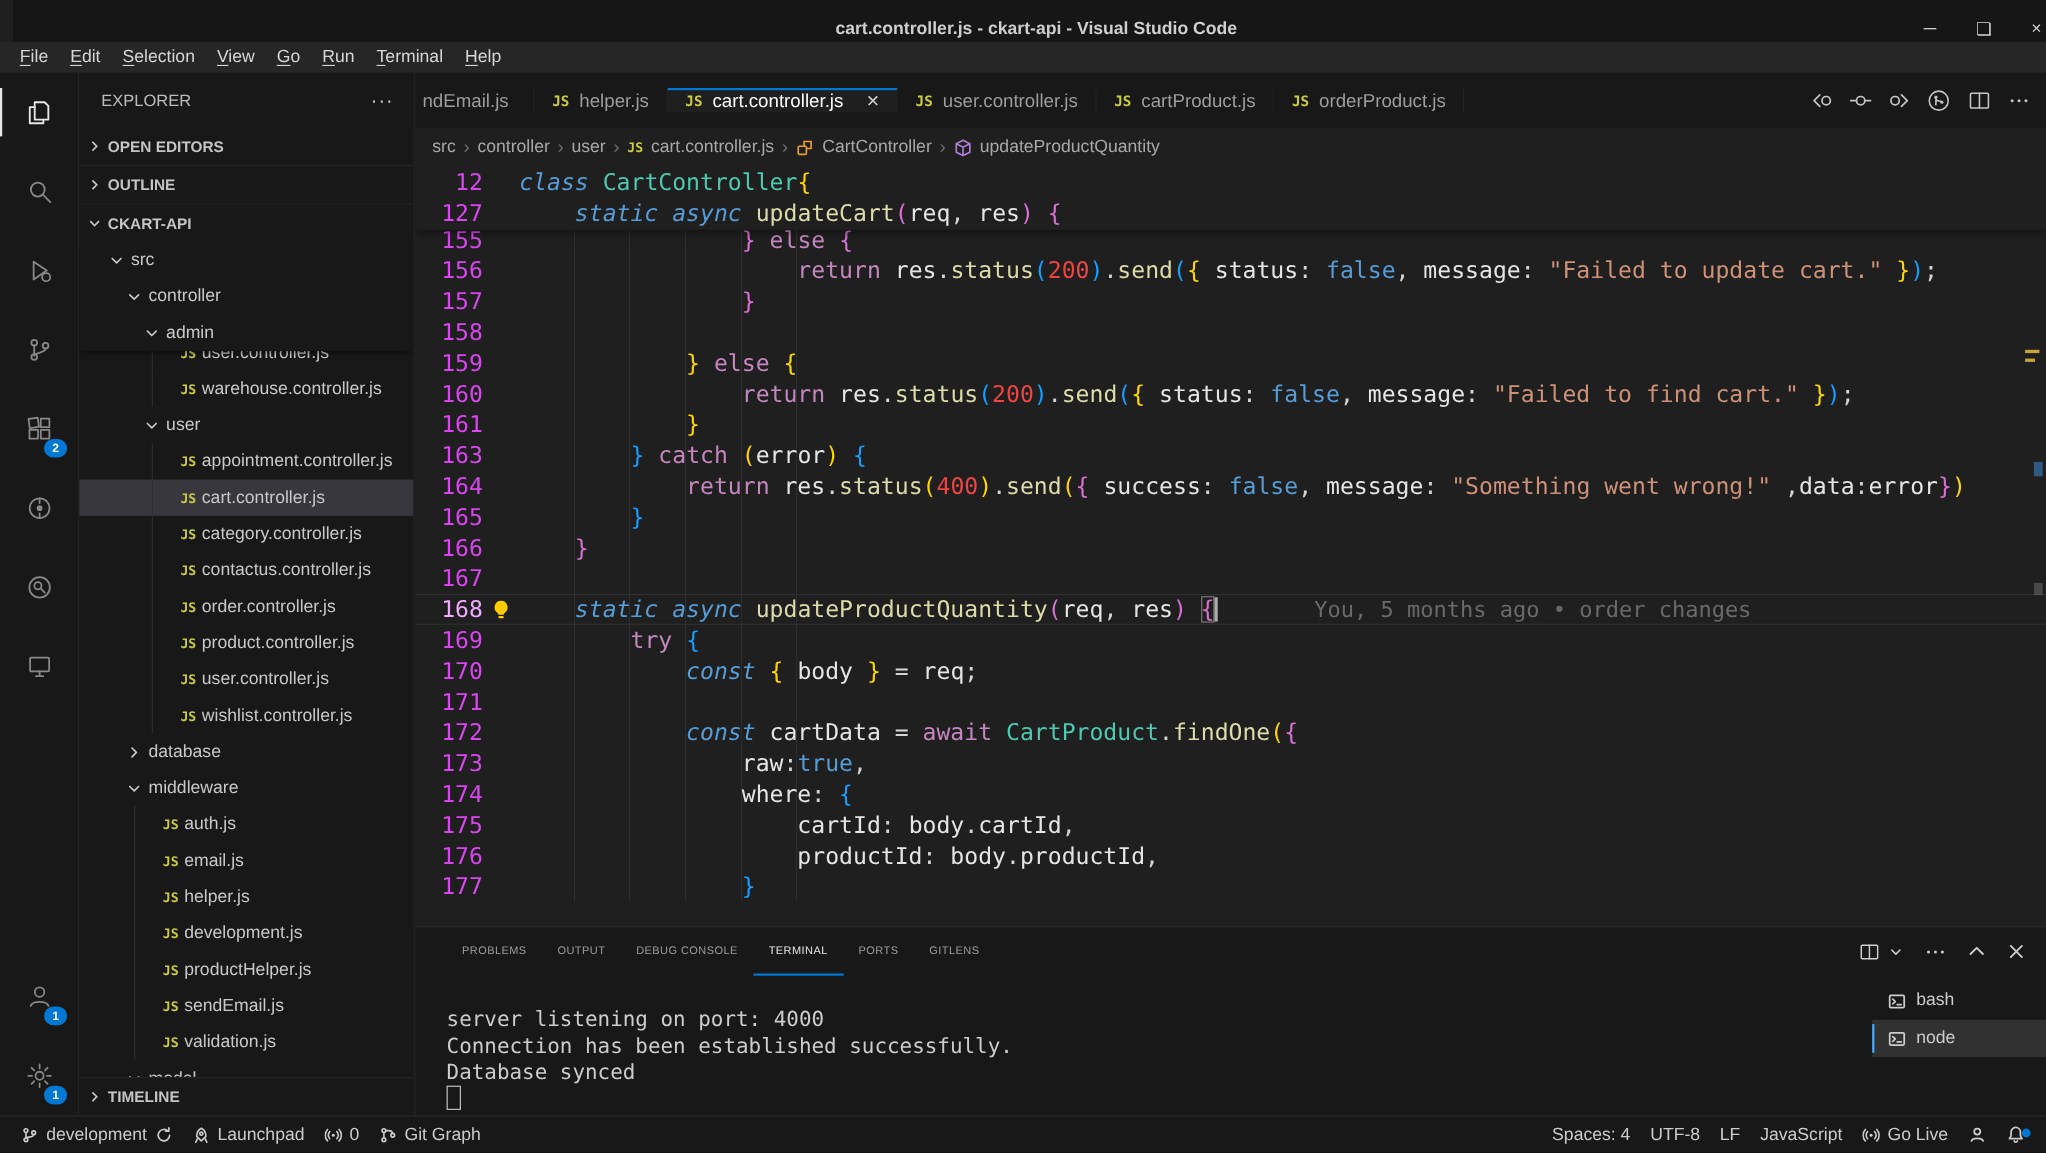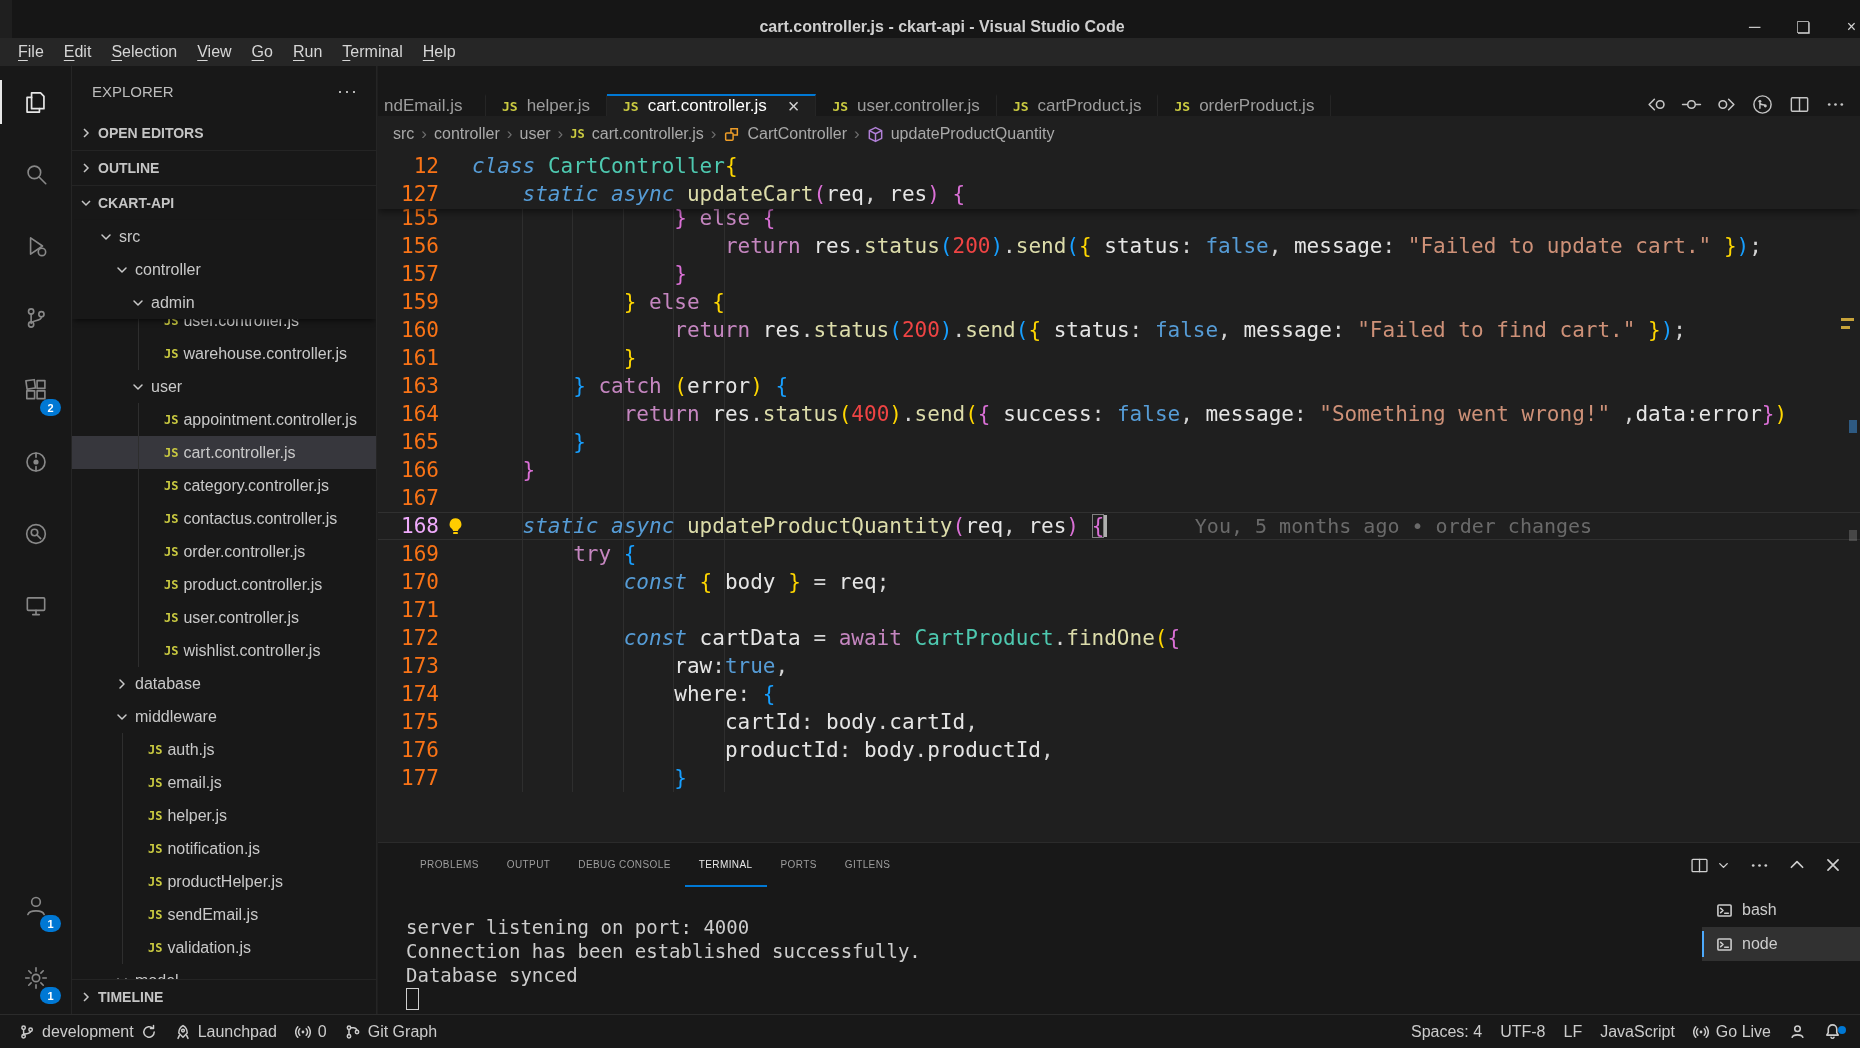--- a/index.html
+++ b/index.html
@@ -37,21 +37,21 @@
   .tree-row.selected{background-color:#37373d}
   .tree-row .label{overflow:hidden;text-overflow:ellipsis;margin-left:5px;padding-right:10px}
   .js-badge{color:#cbcb41;font-family:"DejaVu Sans Mono",monospace;font-weight:700;font-size:12px;flex:none}
   .clip-top{height:18px;overflow:hidden;position:relative}
   .clip-top .tree-row{position:absolute;left:0;right:0;bottom:0}
   .clip-bottom{height:18px;overflow:hidden;position:relative}
   .sticky-tree{position:relative;z-index:2;background:#181818;box-shadow:0 4px 5px -2px rgba(0,0,0,.55)}
   .timeline{position:absolute;left:0;right:0;bottom:0;background:#181818}
   
   .main{position:absolute;left:378px;top:66px;width:1482px;height:948px}
-  .tabbar{height:50px;background:#181818;display:flex;align-items:flex-end}
+  .tabbar{height:50px;background:#181818;display:flex;align-items:center}
   .tab{display:flex;align-items:center;gap:9px;padding:0 16px;font-size:17px;color:#9d9d9d;background:#181818;
        border-right:1px solid #252525;border-top:2px solid transparent;box-sizing:border-box}
   .tab.active{background:#1f1f1f;color:#fff;border-top-color:#0078d4}
   .tab .close{margin-left:12px;font-size:20px;color:#d0d0d0;line-height:1}
   .tab.partial{width:108px;overflow:hidden;padding:0 6px}
   .editor-actions{margin-left:auto;display:flex;align-items:center;gap:14px;padding:0 14px;color:#c5c5c5}
   
   .breadcrumb{height:36px;background:#1f1f1f;display:flex;align-items:center;padding-left:15px;font-size:16px;
               color:#a9a9a9;gap:7px;white-space:nowrap}
   .bc-sep{color:#6e6e6e;font-size:17px}
@@ -59,21 +59,21 @@
   .editor{position:relative;height:690px;background:#1f1f1f;overflow:hidden;
           font-family:"DejaVu Sans Mono",monospace;font-size:21px}
   .lines{position:absolute;top:52px;left:0;right:0;z-index:1}
   .guides{position:absolute;left:94px;top:0;bottom:0;width:calc(20ch + 2px);pointer-events:none;
           background:repeating-linear-gradient(90deg,transparent 0,transparent calc(4ch - 1px),#2e2e2e calc(4ch - 1px),#2e2e2e 4ch)}
   .sticky{position:absolute;top:0;left:0;right:0;z-index:6;background:#1f1f1f;box-shadow:0 3px 7px rgba(0,0,0,.45);
           padding:0 0 1px 0}
   .code-line{display:flex;height:28px;line-height:28px;white-space:pre;position:relative}
   .code-line.current{border-top:1px solid #303030;border-bottom:1px solid #303030;height:26px;line-height:26px}
   .code-line.current .num{color:#f0abfc}
-  .num{width:61px;text-align:right;color:#f97316;flex:none}
+  .num{width:61px;text-align:right;color:#d946ef;flex:none}
   .glyph{width:33px;flex:none;display:flex;align-items:center;justify-content:center}
   .blame{color:#6a6a6a;margin-left:88px;font-size:20px}
   .pl{color:#d4d4d4}.st{color:#569cd6;font-style:italic}.kw{color:#c586c0}.fn{color:#dcdcaa}
   .cls{color:#4ec9b0}.var{color:#e5e5e5}.num-t{color:#ef4444}.str{color:#ce9178}.bool{color:#569cd6}
   .b1{color:#ffd700}.b2{color:#da70d6}.b3{color:#179fff}
   .bm{outline:1px solid #808080;outline-offset:-1px}
   .cursor{display:inline-block;width:2.5px;height:22px;background:#aeafad;vertical-align:-4px}
   .ov-mark{position:absolute;z-index:7}
   
   .panel{position:absolute;left:378px;top:842px;width:1482px;height:172px;background:#181818;
@@ -339,21 +339,21 @@
         <div class="tree-row" style="padding-left: 76px; background-image: linear-gradient(rgb(46, 46, 46), rgb(46, 46, 46)); background-position: 50px 0px;">
           <span class="js-badge">JS</span>
           <span class="label">email.js</span>
         </div>
         <div class="tree-row" style="padding-left: 76px; background-image: linear-gradient(rgb(46, 46, 46), rgb(46, 46, 46)); background-position: 50px 0px;">
           <span class="js-badge">JS</span>
           <span class="label">helper.js</span>
         </div>
         <div class="tree-row" style="padding-left: 76px; background-image: linear-gradient(rgb(46, 46, 46), rgb(46, 46, 46)); background-position: 50px 0px;">
           <span class="js-badge">JS</span>
-          <span class="label">notification.js</span>
+          <span class="label">development.js</span>
         </div>
         <div class="tree-row" style="padding-left: 76px; background-image: linear-gradient(rgb(46, 46, 46), rgb(46, 46, 46)); background-position: 50px 0px;">
           <span class="js-badge">JS</span>
           <span class="label">productHelper.js</span>
         </div>
         <div class="tree-row" style="padding-left: 76px; background-image: linear-gradient(rgb(46, 46, 46), rgb(46, 46, 46)); background-position: 50px 0px;">
           <span class="js-badge">JS</span>
           <span class="label">sendEmail.js</span>
         </div>
         <div class="tree-row" style="padding-left: 76px; background-image: linear-gradient(rgb(46, 46, 46), rgb(46, 46, 46)); background-position: 50px 0px;">
@@ -474,20 +474,21 @@
           </svg>
         </span>
         <span>updateProductQuantity</span>
       </div>
     <div class="editor" id="editor">
       <div class="lines" id="lines">
         <div class="guides"></div>
       <div class="code-line"><span class="num">155</span><span class="glyph"></span><span style="white-space: pre;"><span class="pl">                </span><span class="b2">}</span><span class="pl"> </span><span class="kw">else</span><span class="pl"> </span><span class="b2">{</span></span></div>
           <div class="code-line"><span class="num">156</span><span class="glyph"></span><span style="white-space: pre;"><span class="pl">                    </span><span class="kw">return</span><span class="pl"> </span><span class="var">res</span><span class="pl">.</span><span class="fn">status</span><span class="b3">(</span><span class="num-t">200</span><span class="b3">)</span><span class="pl">.</span><span class="fn">send</span><span class="b3">(</span><span class="b1">{</span><span class="pl"> </span><span class="var">status</span><span class="pl">: </span><span class="bool">false</span><span class="pl">, </span><span class="var">message</span><span class="pl">: </span><span class="str">"Failed to update cart."</span><span class="pl"> </span><span class="b1">}</span><span class="b3">)</span><span class="pl">;</span></span></div>
           <div class="code-line"><span class="num">157</span><span class="glyph"></span><span style="white-space: pre;"><span class="pl">                </span><span class="b2">}</span></span></div>
+          <div class="code-line"><span class="num">158</span><span class="glyph"></span><span style="white-space: pre;"></span></div>
           <div class="code-line"><span class="num">159</span><span class="glyph"></span><span style="white-space: pre;"><span class="pl">            </span><span class="b1">}</span><span class="pl"> </span><span class="kw">else</span><span class="pl"> </span><span class="b1">{</span></span></div>
           <div class="code-line"><span class="num">160</span><span class="glyph"></span><span style="white-space: pre;"><span class="pl">                </span><span class="kw">return</span><span class="pl"> </span><span class="var">res</span><span class="pl">.</span><span class="fn">status</span><span class="b3">(</span><span class="num-t">200</span><span class="b3">)</span><span class="pl">.</span><span class="fn">send</span><span class="b3">(</span><span class="b1">{</span><span class="pl"> </span><span class="var">status</span><span class="pl">: </span><span class="bool">false</span><span class="pl">, </span><span class="var">message</span><span class="pl">: </span><span class="str">"Failed to find cart."</span><span class="pl"> </span><span class="b1">}</span><span class="b3">)</span><span class="pl">;</span></span></div>
           <div class="code-line"><span class="num">161</span><span class="glyph"></span><span style="white-space: pre;"><span class="pl">            </span><span class="b1">}</span></span></div>
           <div class="code-line"><span class="num">163</span><span class="glyph"></span><span style="white-space: pre;"><span class="pl">        </span><span class="b3">}</span><span class="pl"> </span><span class="kw">catch</span><span class="pl"> </span><span class="b1">(</span><span class="var">error</span><span class="b1">)</span><span class="pl"> </span><span class="b3">{</span></span></div>
           <div class="code-line"><span class="num">164</span><span class="glyph"></span><span style="white-space: pre;"><span class="pl">            </span><span class="kw">return</span><span class="pl"> </span><span class="var">res</span><span class="pl">.</span><span class="fn">status</span><span class="b1">(</span><span class="num-t">400</span><span class="b1">)</span><span class="pl">.</span><span class="fn">send</span><span class="b1">(</span><span class="b2">{</span><span class="pl"> </span><span class="var">success</span><span class="pl">: </span><span class="bool">false</span><span class="pl">, </span><span class="var">message</span><span class="pl">: </span><span class="str">"Something went wrong!"</span><span class="pl"> ,</span><span class="var">data</span><span class="pl">:</span><span class="var">error</span><span class="b2">}</span><span class="b1">)</span></span></div>
           <div class="code-line"><span class="num">165</span><span class="glyph"></span><span style="white-space: pre;"><span class="pl">        </span><span class="b3">}</span></span></div>
           <div class="code-line"><span class="num">166</span><span class="glyph"></span><span style="white-space: pre;"><span class="pl">    </span><span class="b2">}</span></span></div>
           <div class="code-line"><span class="num">167</span><span class="glyph"></span><span style="white-space: pre;"></span></div>
           <div class="code-line current"><span class="num">168</span><span class="glyph"><svg width="19" height="19" viewBox="0 0 16 16">
                 <path fill="#ffcc00" d="M8 1a5 5 0 0 1 3.1 8.9c-.5.4-1 1-1.1 1.8H6c-.1-.8-.6-1.4-1.1-1.8A5 5 0 0 1 8 1z"></path>

